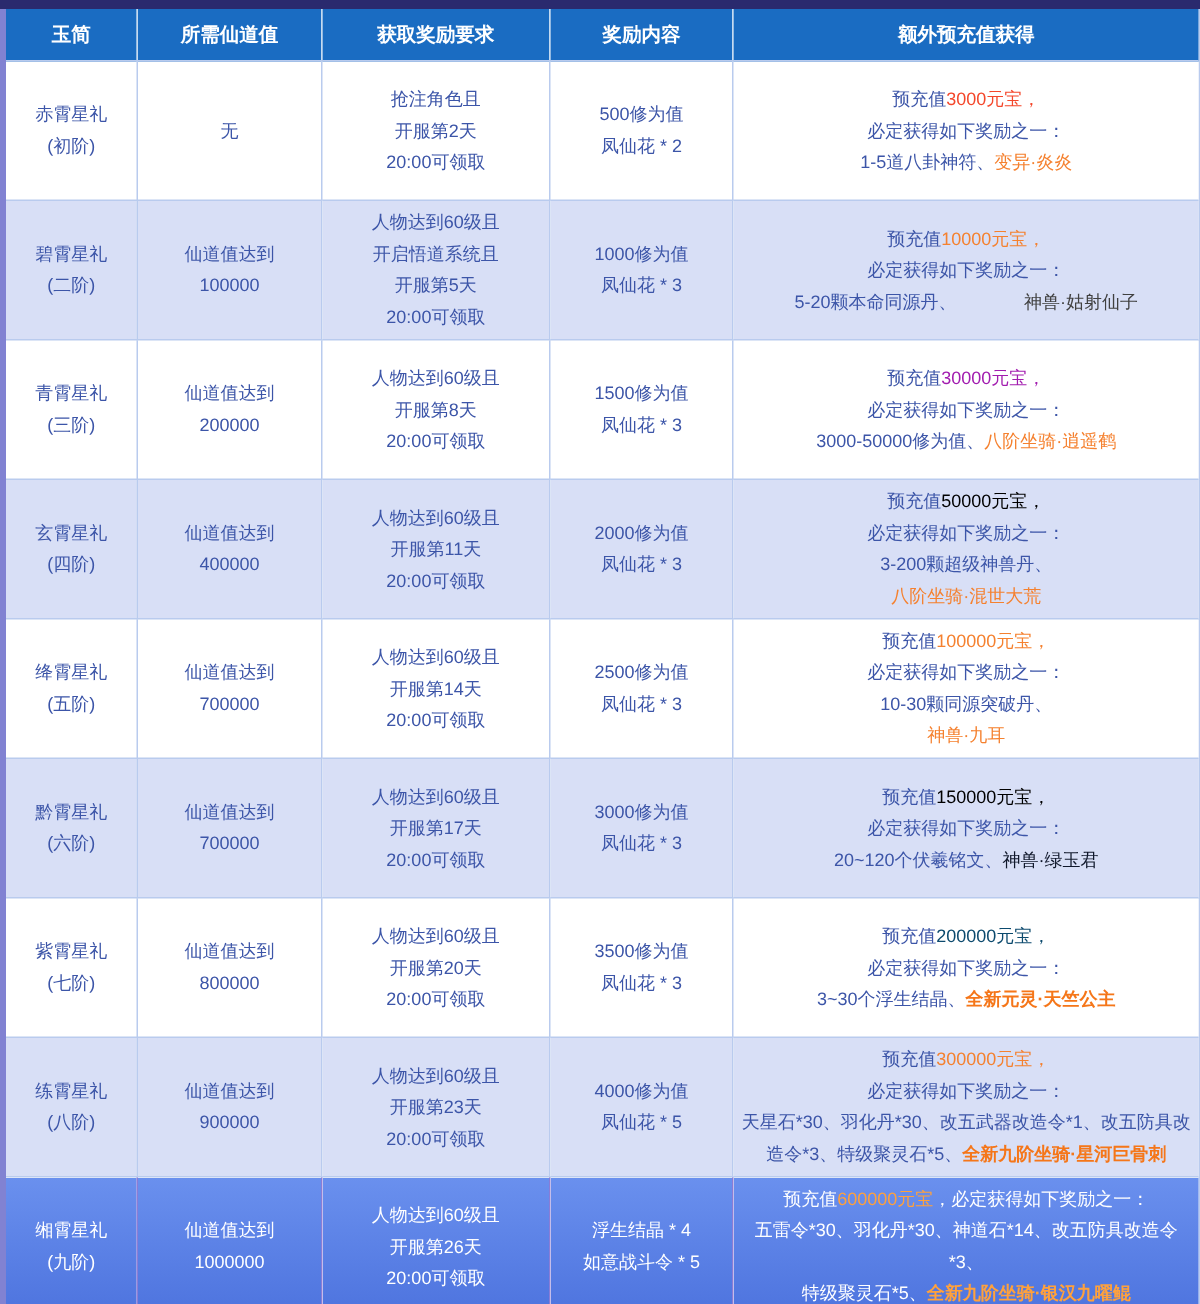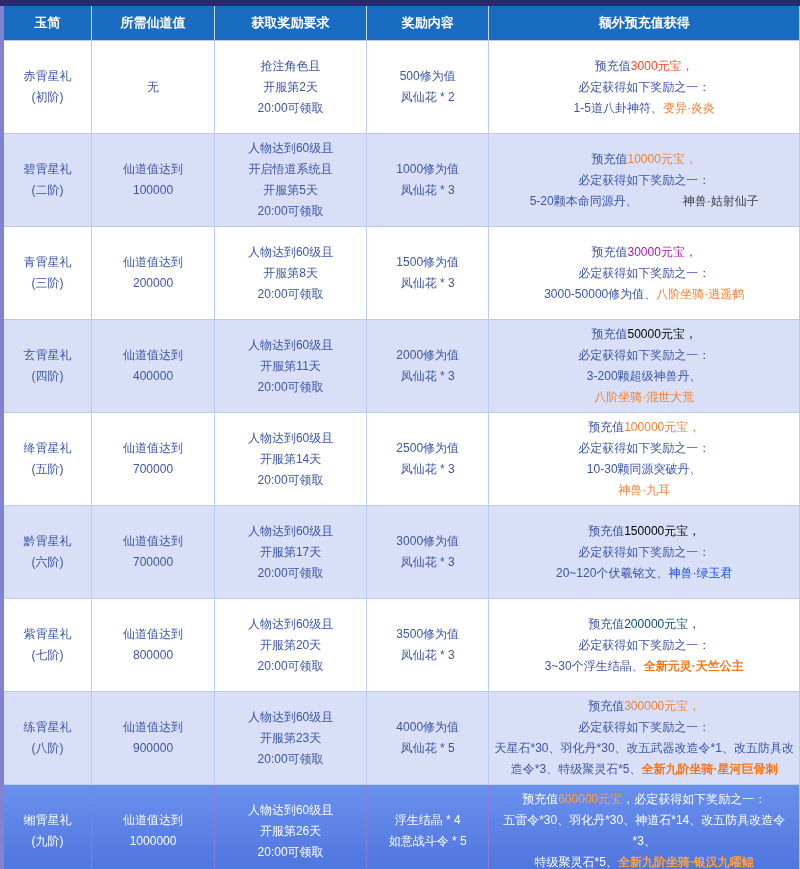--- a/index.html
+++ b/index.html
@@ -194,21 +194,21 @@
               <div>开服第17天</div>
               <div>20:00可领取</div>
             </td>
             <td>
               <div>3000修为值</div>
               <div>凤仙花 * 3</div>
             </td>
             <td>
               <div><span>预充值</span><span style="color: #000000;">150000元宝，</span></div>
               <div><span>必定获得如下奖励之一：</span></div>
-              <div><span>20~120个伏羲铭文、</span><span style="color: #1d4ed8;">神兽·绿玉君</span></div>
+              <div><span>20~120个伏羲铭文、</span><span style="color: #0f172a;">神兽·绿玉君</span></div>
             </td>
           </tr>
           <tr class="row-white">
             <td>
               <div>紫霄星礼</div>
               <div>(七阶)</div>
             </td>
             <td>
               <div>仙道值达到</div>
               <div>800000</div>

